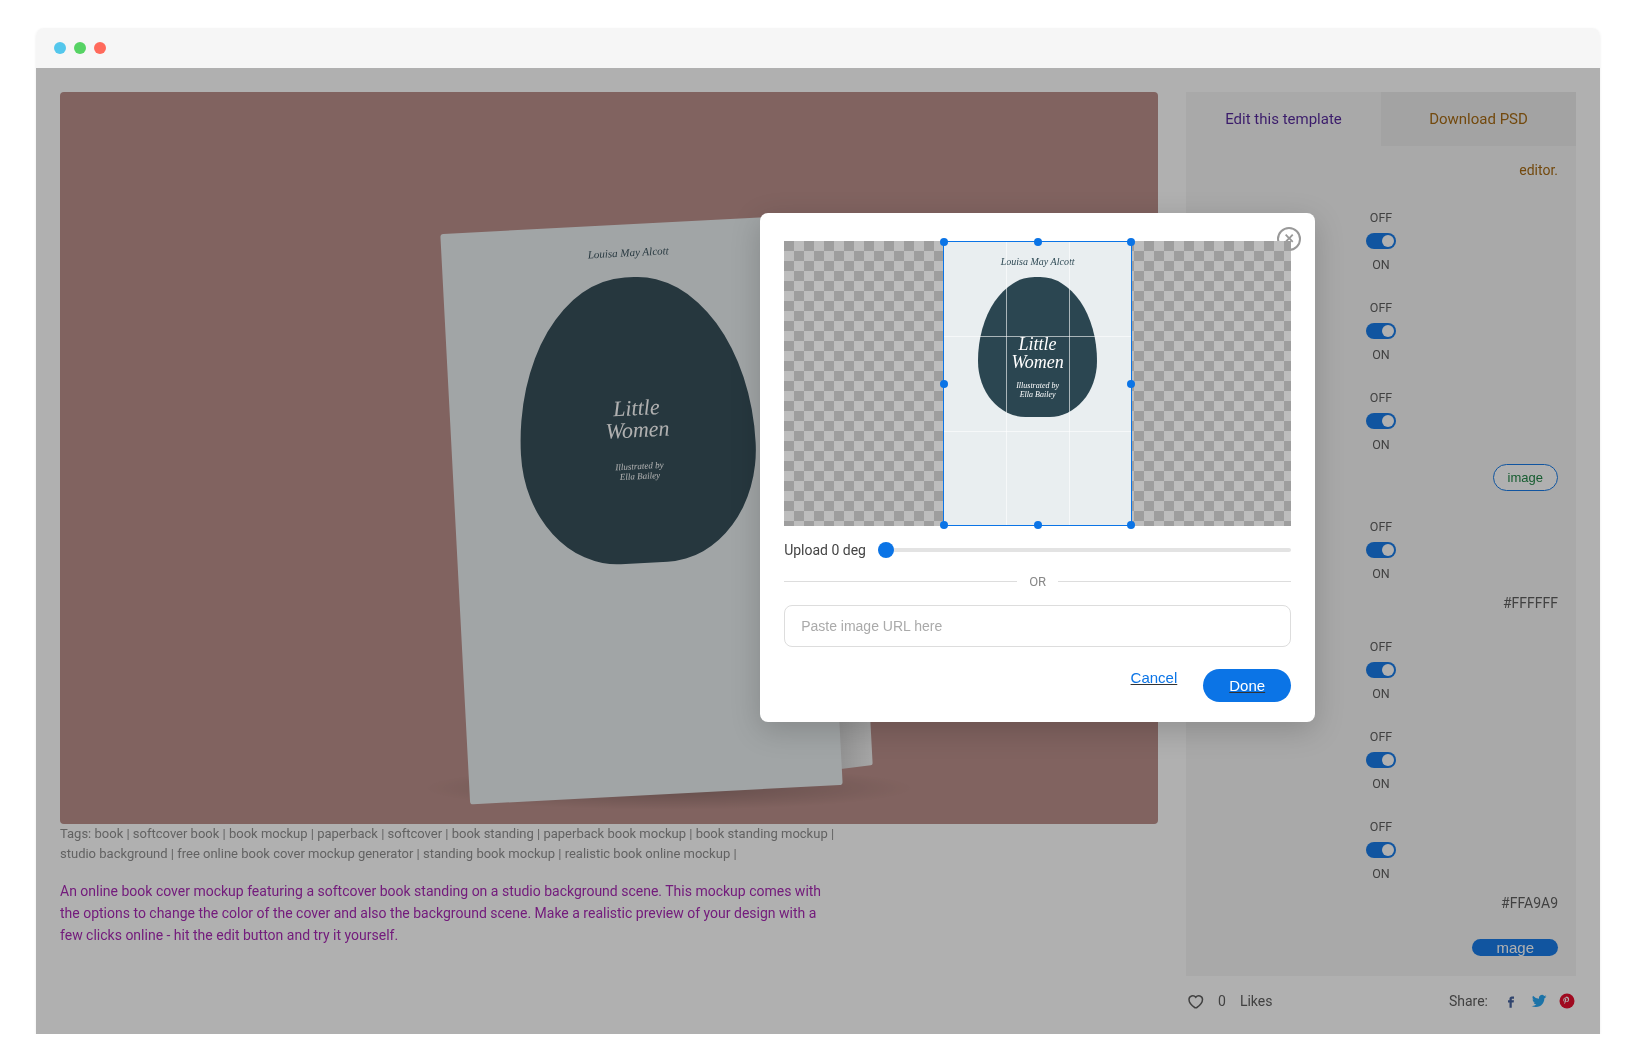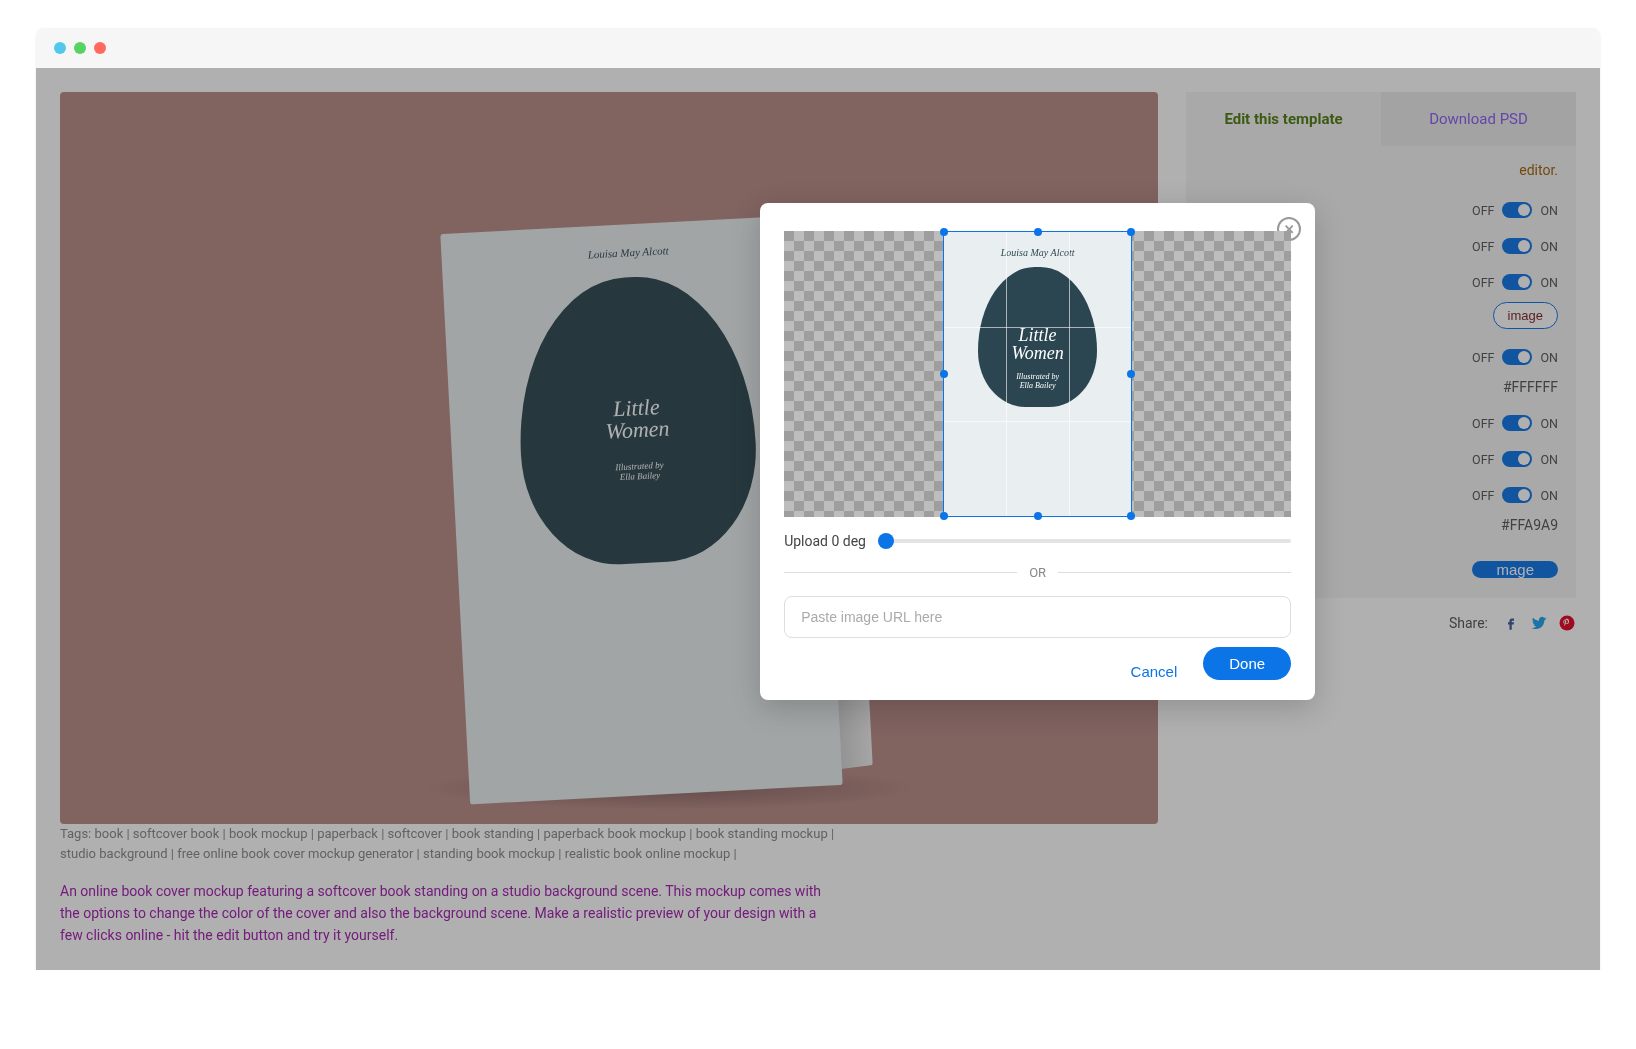--- a/index.html
+++ b/index.html
@@ -23,30 +23,30 @@
   .book-cover .silh { width: 75%; height: 55%; background:#2b4651; border-radius: 48% 48% 40% 40% / 60% 60% 40% 40%; margin-top:6%; }
   .book-title { font-family: Georgia, serif; font-style: italic; font-size: 22px; color:#fff; position:relative; top:-32%; text-align:center; line-height:1; }
   .book-author { font-family: Georgia, serif; font-style: italic; font-size: 11px; color:#2f4a55; }
   .book-illus { font-family: Georgia, serif; font-style: italic; font-size: 9px; color:#fff; position:relative; top:-28%; text-align:center;}
   .book-shadow { position:absolute; left:33%; top:92%; width:45%; height:6%; background: radial-gradient(ellipse at center, rgba(0,0,0,.25), transparent 70%); }
 
   .tags { font-size: 13px; color: #888; line-height: 1.5; max-width: 780px; }
   .desc { margin-top: 18px; font-size: 14px; color: #a21caf; line-height: 1.55; max-width: 780px; }
 
   .tabs { display: flex; }
-  .tab { flex:1; padding: 18px 6px; text-align:center; font-size:15px; background:#ececec; color:#8b5cf6; cursor:pointer; }
-  .tab.active { background:#f5f5f5; color:#4d7c0f; font-weight:700; }
+  .tab { flex:1; padding: 18px 6px; text-align:center; font-size:15px; background:#ececec; color:#a16207; cursor:pointer; }
+  .tab.active { background:#f5f5f5; color:#4c1d95; font-weight:400; }
   .panel-sub { padding: 16px 18px 10px 18px; font-size:14px; color:#a16207; background:#f5f5f5; text-align:right; }
 
   .controls { background:#f5f5f5; padding: 4px 18px 20px 18px; }
-  .toggle-row { display:flex; align-items:center; justify-content:flex-end; gap:8px; padding: 10px 0; font-size: 12.5px; color:#555; }
+  .toggle-row { display:flex; align-items:center; justify-content:flex-end; gap:8px; padding: 10px 0; font-size: 12.5px; color:#555;flex-direction:column; }
   .toggle-row .spacer { flex:1; }
   .toggle { position:relative; width:30px; height:16px; border-radius:10px; background:#0b74e6; }
   .toggle::after { content:""; position:absolute; right:2px; top:2px; width:12px; height:12px; background:#fff; border-radius:50%; }
-  .inline-btn { border:1px solid #0b74e6; color:#7f1d1d; background:#fff; border-radius: 16px; padding: 5px 14px; font-size:13px; cursor:pointer; margin: 2px 0 10px 0; float:right; }
+  .inline-btn { border:1px solid #0b74e6; color:#15803d; background:#fff; border-radius: 16px; padding: 5px 14px; font-size:13px; cursor:pointer; margin: 2px 0 10px 0; float:right; }
   .color-val { text-align:right; font-size:14px; color:#555; padding: 4px 0 10px 0; }
   .primary-btn { display:block; margin: 18px 0 0 auto; background:#0b74e6; color:#fff; border:none; border-radius:20px; padding: 0 24px; font-size:15px; cursor:pointer; font-weight:500; }
 
   .meta-row { display:flex; align-items:center; gap:14px; padding: 16px 0 0 0; font-size:14px; color:#555; }
   .meta-row .grow { flex:1; }
   .heart-icon { width:18px; height:18px; }
   .social { display:flex; gap:10px; align-items:center; }
   .social svg { width:18px; height:18px; }
 
   
@@ -75,21 +75,21 @@
 
   .rotate-row { display:flex; align-items:center; gap:12px; margin-top:16px; font-size:14px; color:#444; }
   .slider { flex:1; height:4px; background:#e3e3e3; border-radius:4px; position:relative; }
   .slider .thumb { position:absolute; left:2%; top:50%; width:16px; height:16px; background:#0b74e6; border-radius:50%; transform:translate(-50%,-50%); }
 
   .upload-btn { margin-top:28px; width:100%; border:2px solid #0b74e6; color:#0b74e6; background:#fff; border-radius:22px; padding:10px 0; font-size:16px; font-weight:500; cursor:pointer; }
   .or-row { display:flex; align-items:center; gap:12px; margin:16px 0; font-size:13px; color:#888; }
   .or-row hr { flex:1; border:none; border-top:1px solid #ddd; }
   .url-input { width:100%; border:1px solid #ddd; border-radius:8px; padding:12px 16px; font-size:14px; color:#333; }
   .url-input::placeholder { color:#aaa; }
-  .modal-actions { display:flex; justify-content:flex-end; align-items:flex-end; gap:26px; margin-top:9px; }
+  .modal-actions { display:flex; justify-content:flex-end; align-items:flex-start; gap:26px; margin-top:22px;text-decoration:underline; }
   .link-btn { background:none; border:none; color:#0b74e6; font-size:15px; cursor:pointer; }
   .done-btn { background:#0b74e6; color:#fff; border:none; border-radius:18px; padding:8px 26px; font-size:15px; font-weight:500; cursor:pointer; }
   .clearfix::after{content:"";display:table;clear:both;}
 </style>
 </head>
 <body>
 
 <div class="window">
   <div class="window-bar">
     <div class="w-dot a"></div>

